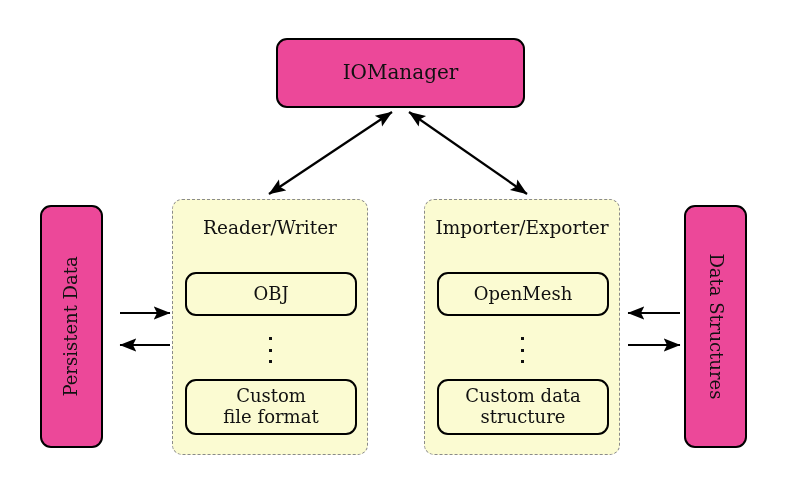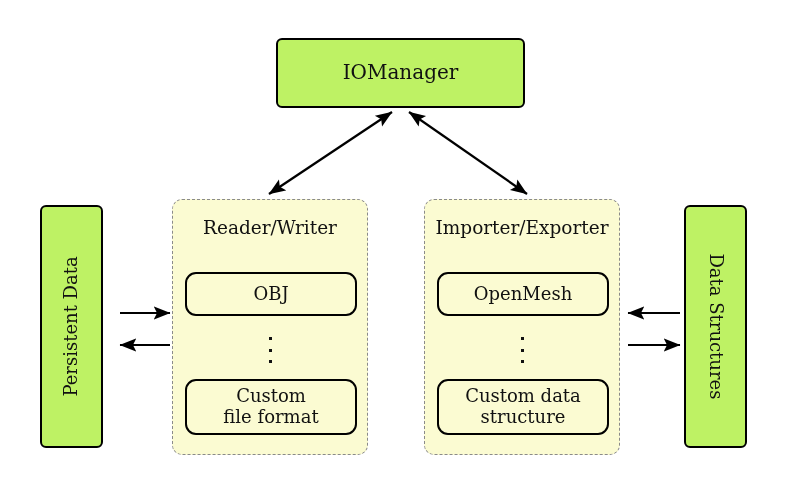--- a/index.html
+++ b/index.html
@@ -31,23 +31,23 @@
     position: absolute;
     box-sizing: border-box;
     display: flex;
     align-items: center;
     justify-content: center;
     text-align: center;
   }
 
   
   .hard-box {
-    background: #bef264;
+    background: #ec4899;
     border: 2.6px solid #000000;
-    border-radius: 6px;
+    border-radius: 11px;
     justify-content: center;
   }
 
   
   .leaf-box {
     background: #fbfbd2;
     border: 2.6px solid #000000;
     border-radius: 11px;
   }
 

